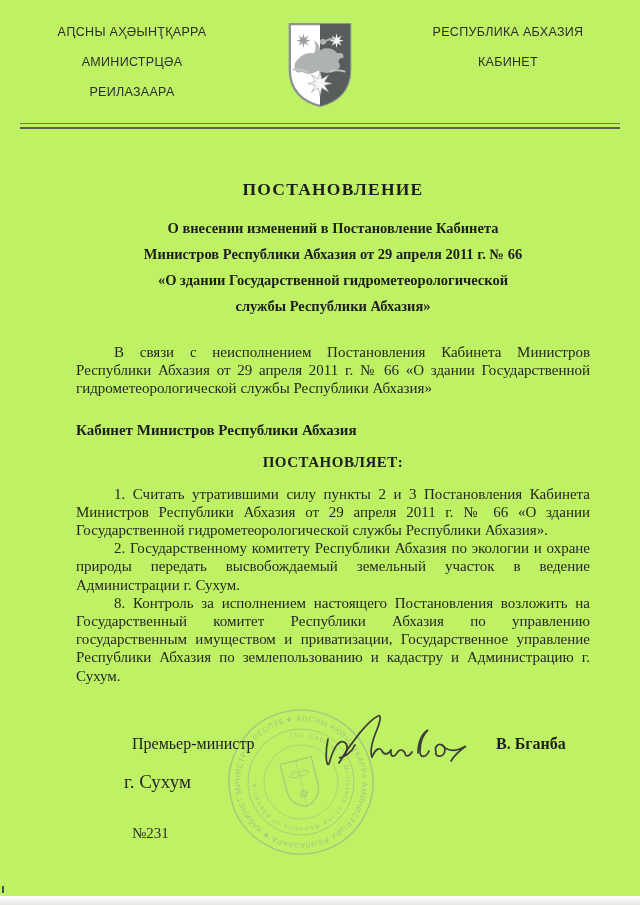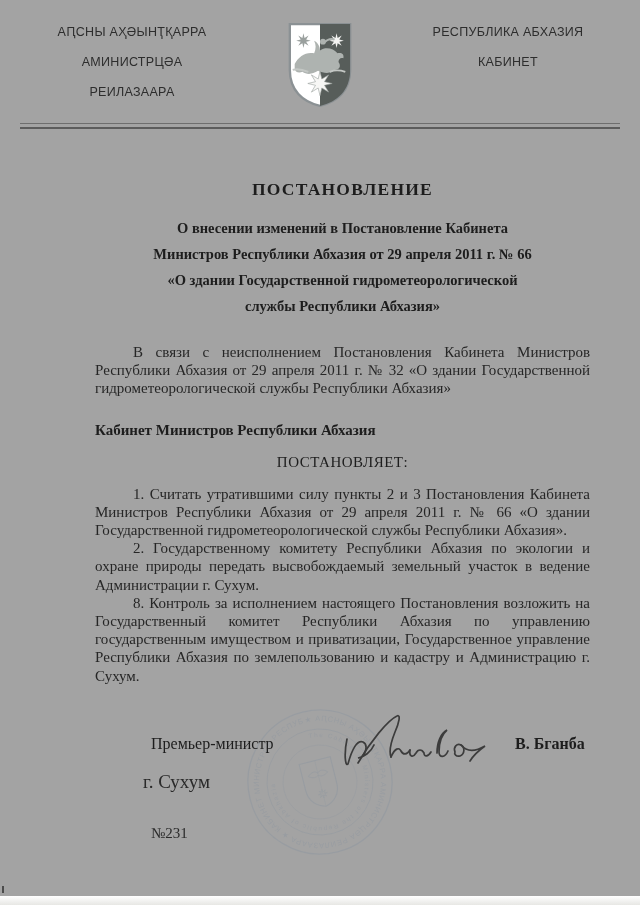--- a/index.html
+++ b/index.html
@@ -1,53 +1,53 @@
 <!DOCTYPE html>
 <html><head>
 <meta charset="utf-8">
 <style>
   html,body{margin:0;padding:0;background:#ffffff;}
   .page{
     position:relative;width:640px;height:905px;overflow:hidden;
-    background:#a3a3a3;color:#222;
+    background:#bef264;color:#222;
     font-family:"Liberation Serif", serif;
   }
   
   .letterhead{
     display:flex;justify-content:space-between;align-items:flex-start;
     padding:26px 26px 0 26px;
   }
   .lh-col{
     width:212px;text-align:center;
     font-family:"Liberation Sans", sans-serif;
     font-size:12.5px;line-height:13px;color:#2d2d2d;letter-spacing:.3px;
   }
   .lh-col .lh-line{margin-bottom:17px;}
   .emblem-wrap{margin-top:-7px;flex:0 0 auto;}
   .rule{
     margin:7px 20px 0 20px;height:3px;
     border-top:1px solid #6e6e6e;border-bottom:2px solid #5c5c5c;
   }
   
-  .content{margin:0 50px 0 95px;}
+  .content{margin:0 50px 0 76px;}
   .doc-title{
     margin:50px 0 0 0;text-align:center;
     font-size:17.5px;font-weight:bold;letter-spacing:1.2px;color:#1d1d1d;
   }
   .doc-subject{
     margin:15px auto 0 auto;max-width:440px;text-align:center;
     font-size:14.5px;font-weight:bold;line-height:26px;white-space:pre-line;color:#1d1d1d;
   }
   .para{
     margin:0;font-size:15px;line-height:18.2px;text-align:justify;
     text-indent:38px;color:#262626;
   }
   .preamble{margin-top:24px;}
   .authority{margin:24px 0 0 0;text-align:left;font-size:15px;font-weight:bold;color:#1d1d1d;}
-  .resolves{margin:15px 0 0 0;text-align:center;font-size:15px;font-weight:normal;letter-spacing:.5px;color:#1d1d1d;}
+  .resolves{margin:15px 0 0 0;text-align:center;font-size:15px;font-weight:bold;letter-spacing:.5px;color:#1d1d1d;}
   .points{margin-top:14px;}
   
   .sign-area{position:relative;height:185px;margin-top:32px;}
   .stamp{position:absolute;left:150px;top:-10px;opacity:.5;}
   .signature{position:absolute;left:243px;top:-6px;}
   .post{position:absolute;left:56px;top:18px;font-size:16px;font-weight:normal;color:#1d1d1d;}
   .signer{position:absolute;left:420px;top:18px;font-size:16px;font-weight:bold;color:#1d1d1d;}
   .place{position:absolute;left:48px;top:54px;font-size:19px;color:#2a2a2a;}
   .date{position:absolute;left:56px;top:81px;font-size:15px;color:#2a2a2a;}
   .number{position:absolute;left:56px;top:108px;font-size:15px;color:#2a2a2a;}
@@ -107,21 +107,21 @@
 
   <div class="rule"></div>
 
   <main class="content">
     <h1 class="doc-title">ПОСТАНОВЛЕНИЕ</h1>
     <h2 class="doc-subject">О внесении изменений в Постановление Кабинета
 Министров Республики Абхазия от 29 апреля 2011 г. № 66
 «О здании Государственной гидрометеорологической
 службы Республики Абхазия»</h2>
 
-    <p class="para preamble">В связи с неисполнением Постановления Кабинета Министров Республики Абхазия от 29 апреля 2011 г. № 32 «О здании Государственной гидрометеорологической службы Республики Абхазия»</p>
+    <p class="para preamble">В связи с неисполнением Постановления Кабинета Министров Республики Абхазия от 29 апреля 2011 г. № 66 «О здании Государственной гидрометеорологической службы Республики Абхазия»</p>
 
     <div class="authority">Кабинет Министров Республики Абхазия</div>
     <div class="resolves">ПОСТАНОВЛЯЕТ:</div>
 
     <div class="points">
       <p class="para">1. Считать утратившими силу пункты 2 и 3 Постановления Кабинета Министров Республики Абхазия от 29 апреля 2011 г. № 66 «О здании Государственной гидрометеорологической службы Республики Абхазия».</p>
       <p class="para">2. Государственному комитету Республики Абхазия по экологии и охране природы передать высвобождаемый земельный участок в ведение Администрации г. Сухум.</p>
       <p class="para">8. Контроль за исполнением настоящего Постановления возложить на Государственный комитет Республики Абхазия по управлению государственным имуществом и приватизации, Государственное управление Республики Абхазия по землепользованию и кадастру и Администрацию г. Сухум.</p>
     </div>
 

